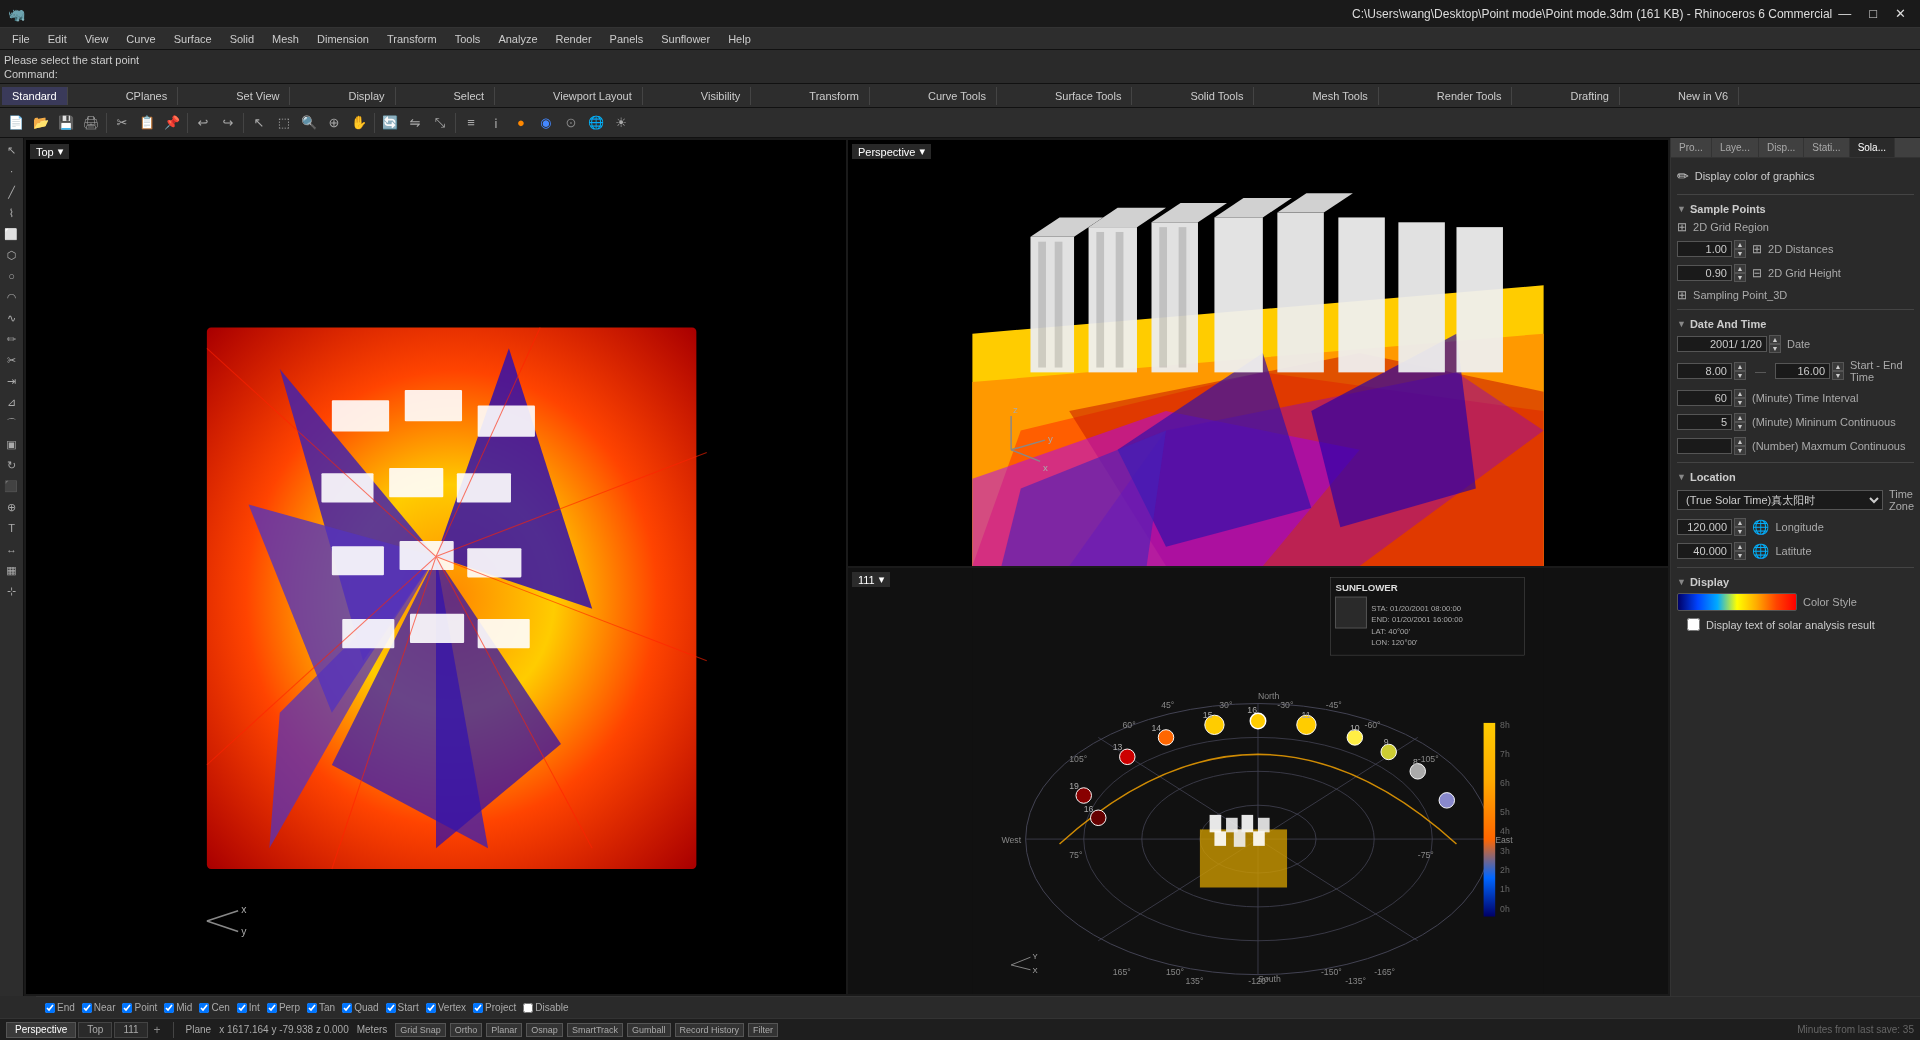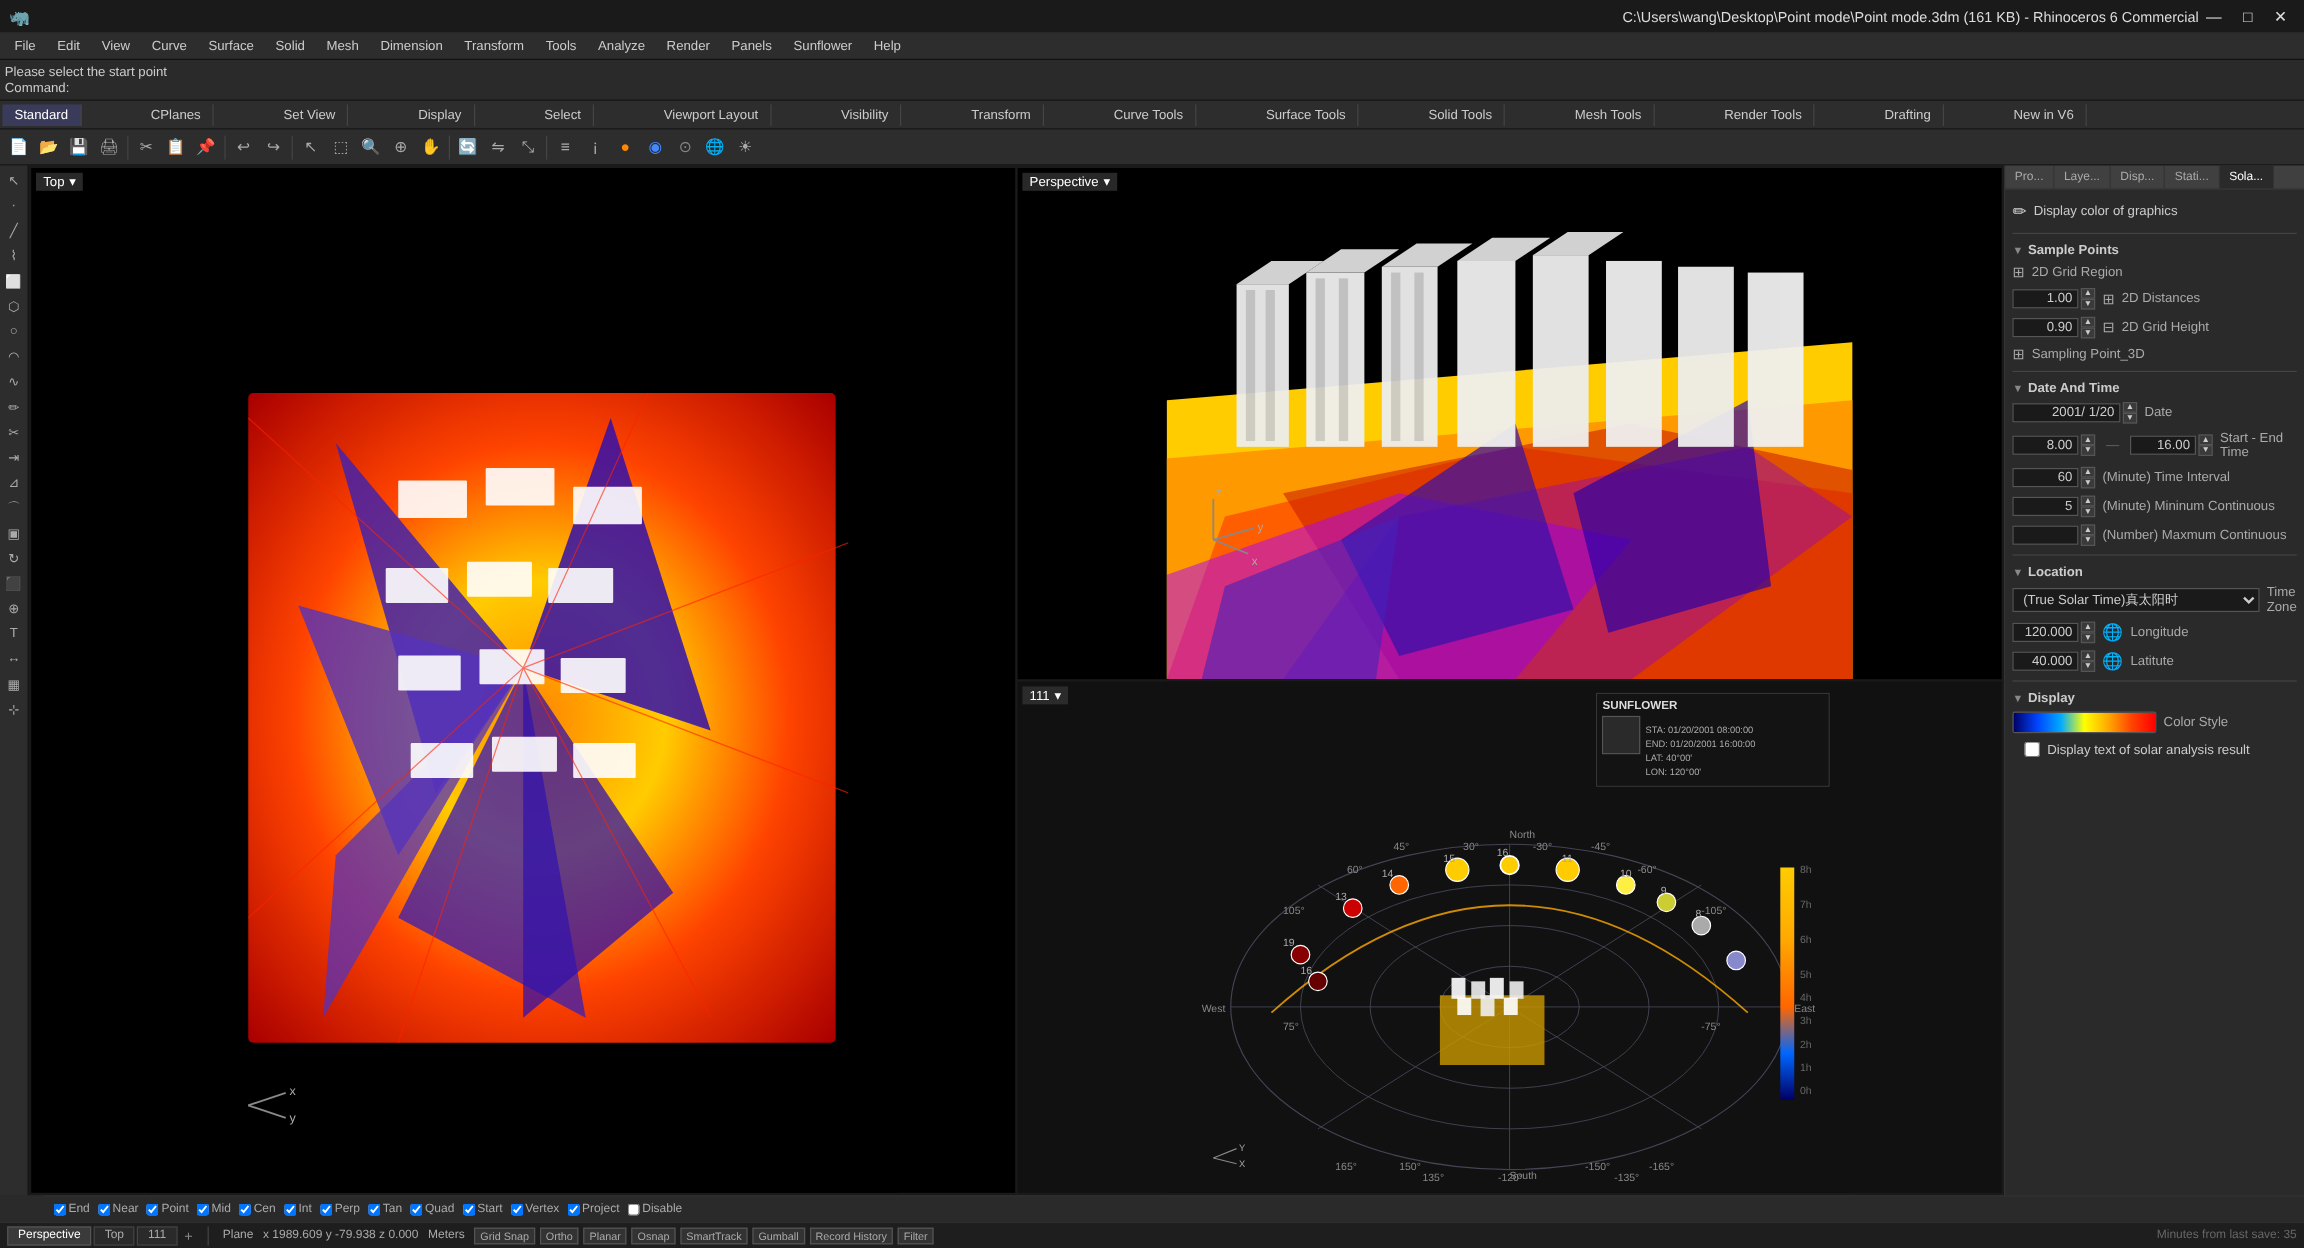--- a/index.html
+++ b/index.html
@@ -938,21 +938,21 @@
 
 <div id="bottom-bar">
 
   <div style="display:flex;gap:2px;border-right:1px solid #444;padding-right:8px;margin-right:4px;">
     <div style="background:#3a3a3a;border:1px solid #555;padding:1px 8px;cursor:pointer;color:#fff;font-size:10px;">Perspective</div>
     <div style="background:#2a2a2a;border:1px solid #444;padding:1px 8px;cursor:pointer;color:#aaa;font-size:10px;">Top</div>
     <div style="background:#2a2a2a;border:1px solid #444;padding:1px 8px;cursor:pointer;color:#aaa;font-size:10px;">111</div>
     <div style="padding:1px 4px;cursor:pointer;color:#888;font-size:12px;">+</div>
   </div>
   <span class="coord-display">Plane</span>
-  <span class="coord-display">x 1989.609  y -79.938  z 0.000</span>
+  <span class="coord-display">x 1617.164  y -79.938  z 0.000</span>
   <span class="coord-display">Meters</span>
   <div class="status-icons">
     <div class="status-icon-box">Grid Snap</div>
     <div class="status-icon-box">Ortho</div>
     <div class="status-icon-box">Planar</div>
     <div class="status-icon-box">Osnap</div>
     <div class="status-icon-box">SmartTrack</div>
     <div class="status-icon-box">Gumball</div>
     <div class="status-icon-box">Record History</div>
     <div class="status-icon-box">Filter</div>

